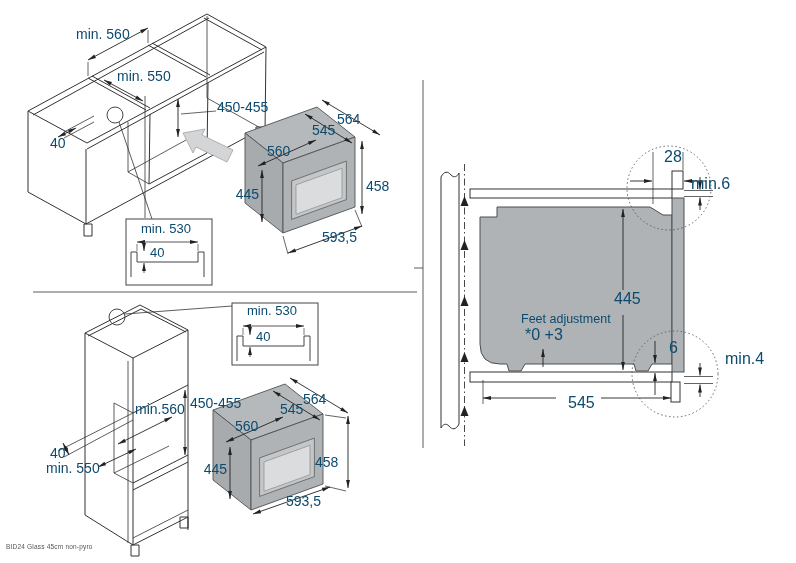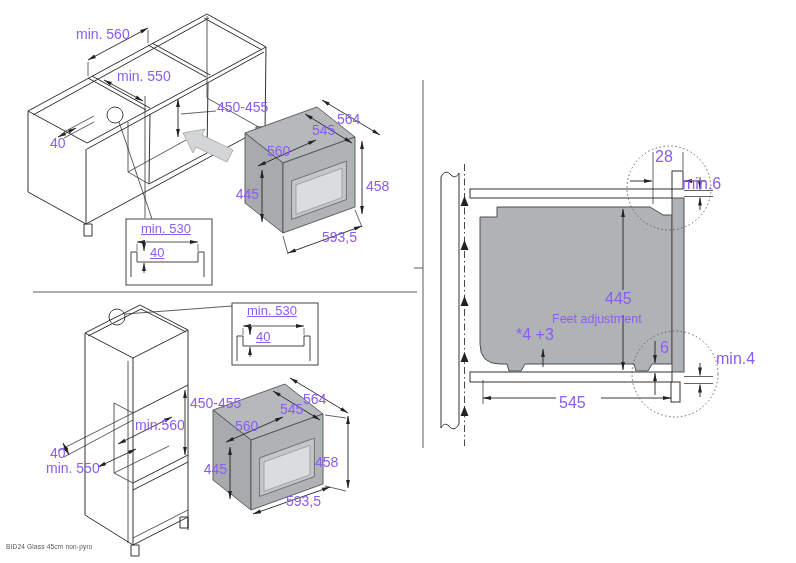--- a/index.html
+++ b/index.html
@@ -1,21 +1,21 @@
 <!DOCTYPE html>
 <html><head>
 <meta charset="utf-8">
 <style>
   html,body{margin:0;padding:0;background:#ffffff;}
   .canvas{position:relative;width:796px;height:563px;background:#fff;overflow:hidden;
           font-family:"Liberation Sans",sans-serif;}
   .canvas svg{position:absolute;left:0;top:0;}
-  .lbl{position:absolute;font-size:14px;color:#8b5cf6;white-space:nowrap;line-height:1.05;}
-  .s13{font-size:13px;text-decoration:underline;}
-  .s16{font-size:16px;}
+  .lbl{position:absolute;font-size:14px;color:#0c4a6e;white-space:nowrap;line-height:1.05;}
+  .s13{font-size:13px;}
+  .s16{font-size:16px;padding-left:9px;}
   .s12{font-size:12.5px;}
   .ra{text-align:right;}
   .tiny{font-size:6.5px;color:#555;letter-spacing:.2px;}
 </style>
 </head>
 <body>
 
 <div class="canvas">
 
 <svg width="796" height="563" viewBox="0 0 796 563">
@@ -223,36 +223,36 @@
 <div class="lbl s13" style="left:141px;top:222px">min. 530</div>
 <div class="lbl s13" style="left:150px;top:246px">40</div>
 <div class="lbl" style="left:337px;top:112px">564</div>
 <div class="lbl" style="left:312px;top:123px">545</div>
 <div class="lbl" style="left:267px;top:144px">560</div>
 <div class="lbl ra" style="left:232px;top:187px;width:27px">445</div>
 <div class="lbl" style="left:366px;top:179px">458</div>
 <div class="lbl" style="left:322px;top:230px">593,5</div>
 
 <div class="lbl" style="left:190px;top:396px">450-455</div>
-<div class="lbl" style="left:135px;top:418px">min.560</div>
+<div class="lbl" style="left:135px;top:402px">min.560</div>
 <div class="lbl" style="left:50px;top:446px">40</div>
 <div class="lbl" style="left:46px;top:461px">min. 550</div>
 <div class="lbl s13" style="left:247px;top:304px">min. 530</div>
 <div class="lbl s13" style="left:256px;top:330px">40</div>
 <div class="lbl" style="left:303px;top:392px">564</div>
 <div class="lbl" style="left:280px;top:402px">545</div>
 <div class="lbl" style="left:235px;top:419px">560</div>
 <div class="lbl ra" style="left:200px;top:462px;width:27px">445</div>
 <div class="lbl" style="left:315px;top:455px">458</div>
 <div class="lbl" style="left:286px;top:494px">593,5</div>
 
 <div class="lbl s16" style="left:655px;top:149px">28</div>
 <div class="lbl s16" style="left:682px;top:176px">min.6</div>
 <div class="lbl s16" style="left:605px;top:291px">445</div>
-<div class="lbl s12" style="left:552px;top:313px">Feet adjustment</div>
-<div class="lbl s16" style="left:516px;top:327px">*4 +3</div>
+<div class="lbl s12" style="left:521px;top:313px">Feet adjustment</div>
+<div class="lbl s16" style="left:516px;top:327px">*0 +3</div>
 <div class="lbl s16" style="left:660px;top:340px">6</div>
 <div class="lbl s16" style="left:716px;top:351px">min.4</div>
 <div class="lbl s16" style="left:559px;top:395px">545</div>
 
 <div class="lbl tiny" style="left:6px;top:544px">BID24 Glass 45cm non-pyro</div>
 
 </div>
 
 </body></html>

